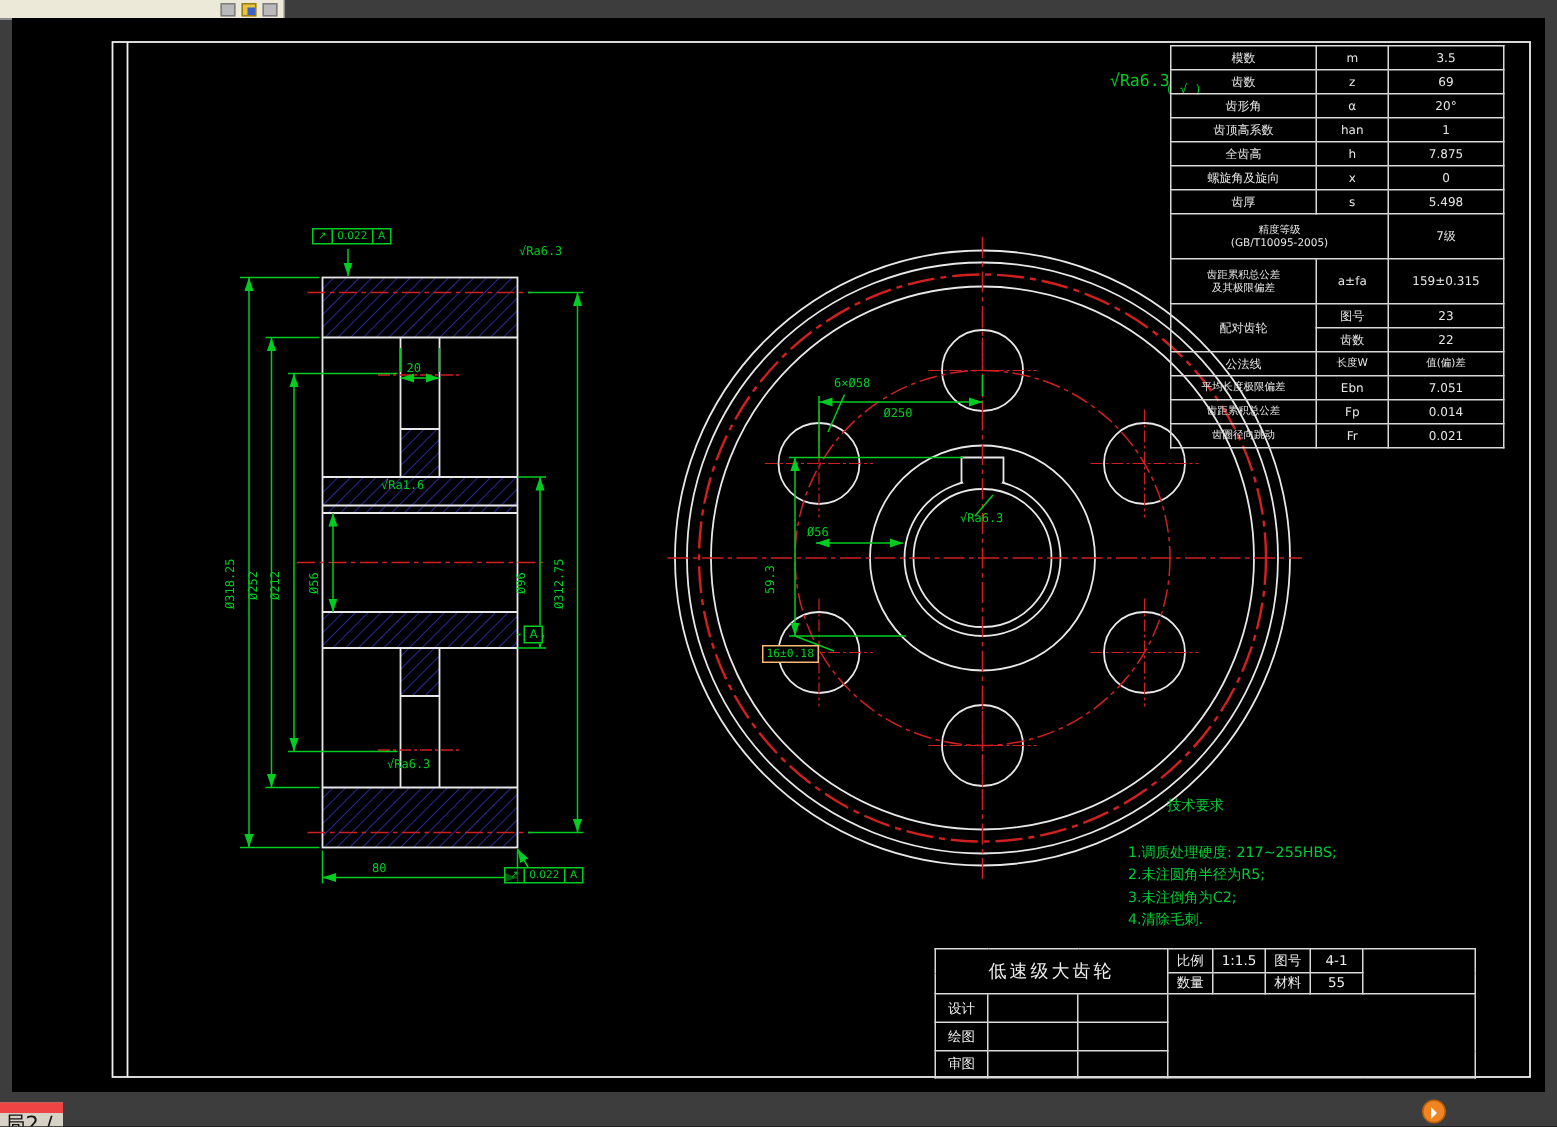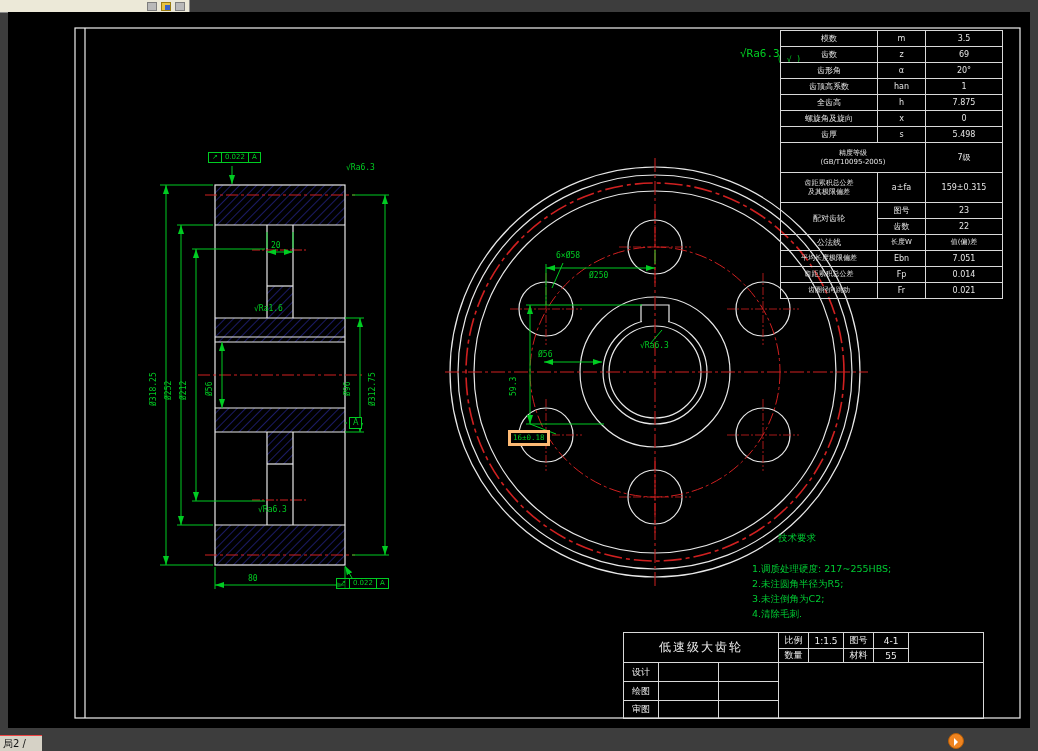--- a/index.html
+++ b/index.html
@@ -16,38 +16,38 @@
   svg.cad{position:absolute;left:0;top:0}
 
   
   .dim{position:absolute;color:#00cc22;font-size:8px;line-height:1;white-space:nowrap;font-family:"DejaVu Sans Mono",monospace}
   .dim.big{font-size:11px}
   .dim.rot{transform:rotate(-90deg);transform-origin:left bottom}
   .tolframe{position:absolute;display:flex;border:1px solid #00cc22;color:#00cc22;font-size:7px;line-height:1;background:rgba(0,0,0,.55)}
   .tolframe span{padding:1px 3px;border-right:1px solid #00cc22}
   .tolframe span:last-child{border-right:none}
   .datumflag{position:absolute;border:1px solid #00cc22;color:#00cc22;font-size:8px;line-height:1;padding:1px 3px;background:#000}
-  .keybox{position:absolute;border:3px solid #fdba74;color:#00cc22;font-size:7.5px;line-height:1;padding:1px 2px;background:#000;font-family:"DejaVu Sans Mono",monospace}
+  .keybox{position:absolute;border:1px solid #fdba74;color:#00cc22;font-size:7.5px;line-height:1;padding:1px 2px;background:#000;font-family:"DejaVu Sans Mono",monospace}
 
   
   table.ptable{position:absolute;left:780px;top:30px;width:222px;border-collapse:collapse;table-layout:fixed;color:#e6e6e6;font-size:8px;background:transparent}
   .ptable td{border:1px solid #d9d9d9;text-align:center;vertical-align:middle;padding:0 1px;height:16px;overflow:hidden;white-space:nowrap}
   .ptable td.sm{font-size:7px;line-height:1.15}
 
   
   table.tblock{position:absolute;left:623px;top:632px;width:360px;border-collapse:collapse;table-layout:fixed;color:#eee;font-size:9px;background:transparent}
   .tblock td{border:1px solid #d9d9d9;text-align:center;vertical-align:middle;padding:0;overflow:hidden;white-space:nowrap}
   .tblock td.pname{font-size:12px;letter-spacing:2px}
 
   
   .techreq{position:absolute;left:752px;top:530px;color:#00cc33;font-size:9.5px;line-height:15px;white-space:nowrap}
   .techreq .t{margin-left:26px;margin-bottom:16px}
 
   
-  .layout-tab{position:absolute;left:0;top:735px;width:42px;height:16px;background:#d6d2c6;color:#111;font-size:10px;line-height:16px;padding-left:3px;border-top:1px solid #ef4444;font-family:"DejaVu Sans",sans-serif}
+  .layout-tab{position:absolute;left:0;top:735px;width:42px;height:16px;background:#d6d2c6;color:#111;font-size:14px;line-height:16px;padding-left:3px;border-top:7px solid #ef4444;font-family:"DejaVu Sans",sans-serif}
   .tray-ic{position:absolute;left:948px;top:733px;width:16px;height:16px;border-radius:50%;background:#ef8420;border:1px solid #b85e07}
   .tray-ic::after{content:"";position:absolute;left:5px;top:4px;width:0;height:0;border-left:4px solid #fff;border-top:4px solid transparent;border-bottom:4px solid transparent}
 </style>
 </head>
 <body>
 
 <div class="toolbar">
   <span class="tb-ic"></span>
   <span class="tb-ic folder"></span>
   <span class="tb-ic"></span>
@@ -197,21 +197,21 @@
   <span>↗</span>
   <span>0.022</span>
   <span>A</span>
 </div>
 <div class="tolframe" style="left:336px;top:578px">
   <span>↗</span>
   <span>0.022</span>
   <span>A</span>
 </div>
 <span class="dim" style="left:346px;top:164px">√Ra6.3</span>
-<span class="dim" style="left:254px;top:305px">√Ra1.6</span>
+<span class="dim" style="left:254px;top:320px">√Ra1.6</span>
 <span class="dim" style="left:258px;top:506px">√Ra6.3</span>
 <span class="dim rot" style="left:158px;top:398px">Ø318.25</span>
 <span class="dim rot" style="left:173px;top:392px">Ø252</span>
 <span class="dim rot" style="left:188px;top:392px">Ø212</span>
 <span class="dim rot" style="left:214px;top:388px">Ø56</span>
 <span class="dim rot" style="left:352px;top:388px">Ø96</span>
 <span class="dim rot" style="left:377px;top:398px">Ø312.75</span>
 <span class="dim" style="left:271px;top:242px">20</span>
 <span class="dim" style="left:248px;top:575px">80</span>
 <div class="datumflag" style="left:349px;top:417px">A</div>

